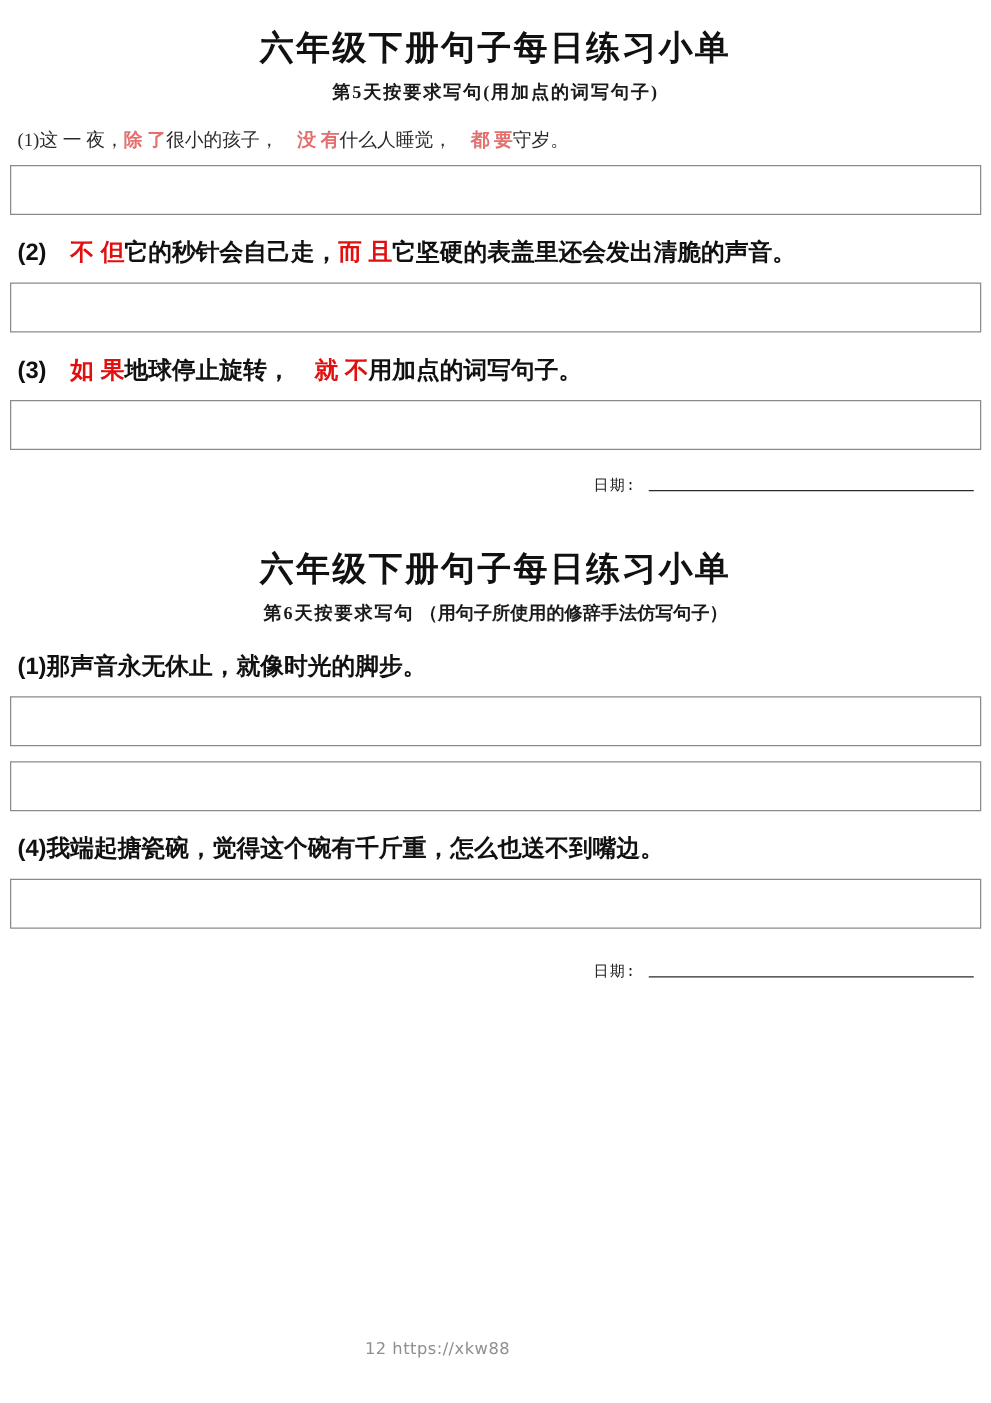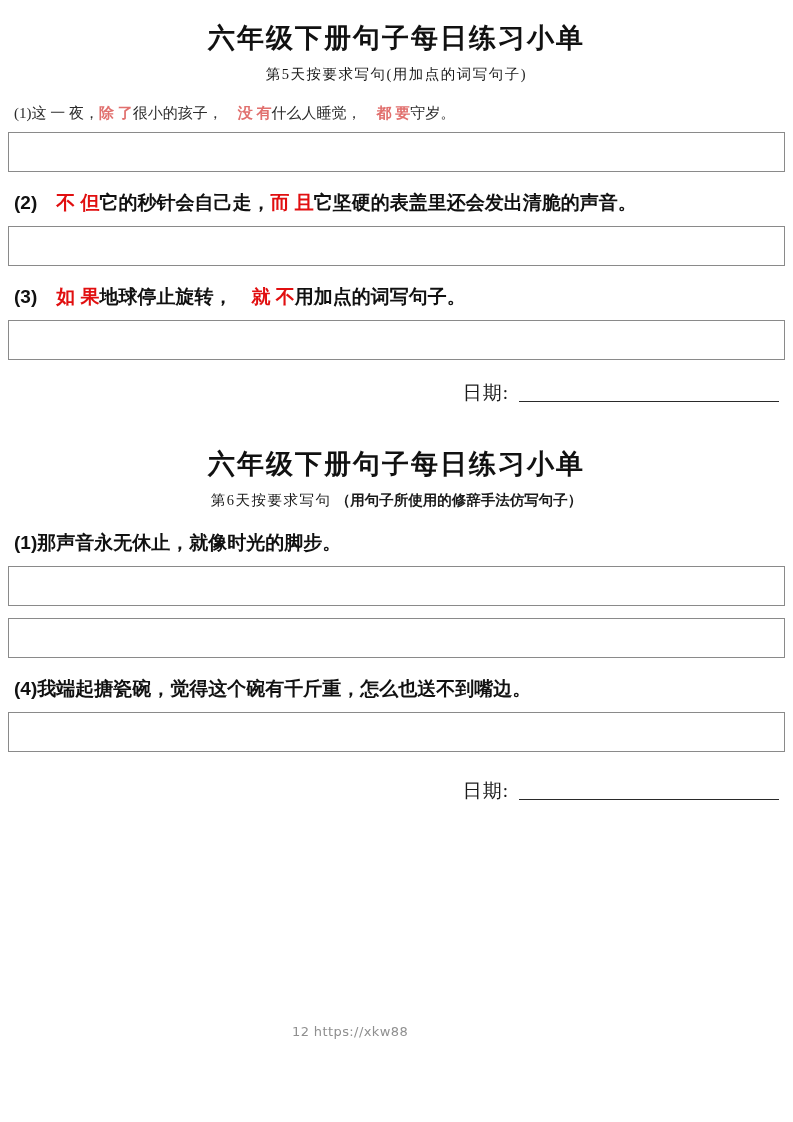--- a/index.html
+++ b/index.html
@@ -39,21 +39,21 @@
     text-align: center;
     font-size: 14.5px;
     font-weight: 700;
     color: #1a1a1a;
     letter-spacing: 0.5px;
     line-height: 1.4;
     margin-top: 8px;
   }
   .ws-subtitle .sub-serif {
     font-family: "Liberation Serif", "DejaVu Serif", serif;
-    font-weight: 400;
+    font-weight: 700;
     letter-spacing: 1.5px;
   }
   .ws-subtitle .sub-bold {
     font-family: Liberation Serif, serif;
     font-weight: 700;
     letter-spacing: 0px;
   }
   
   .q-block {
     margin-top: 12px;
@@ -84,38 +84,38 @@
   }
   
   .date-row {
     display: flex;
     align-items: flex-end;
     justify-content: flex-end;
     padding-right: 14px;
     margin-top: 20px;
   }
   .date-label {
-    font-family: Liberation Serif, serif;
-    font-size: 19px;
+    font-family: Liberation Mono, monospace;
+    font-size: 12px;
     color: #1a1a1a;
     letter-spacing: 1px;
     white-space: nowrap;
   }
   .date-rule {
     width: 260px;
     border-bottom: 1.5px solid #2a2a2a;
     margin-left: 10px;
     margin-bottom: 4px;
     height: 1px;
   }
   
   .watermark {
     position: absolute;
     left: 292px;
-    top: 1024px;
+    top: 1072px;
     font-family: "DejaVu Sans", "Liberation Sans", sans-serif;
     font-size: 13px;
     color: #8f8f8f;
     letter-spacing: 0.4px;
     white-space: nowrap;
     z-index: 5;
   }
   .sec-gap { height: 42px; }
 </style>
 </head>

